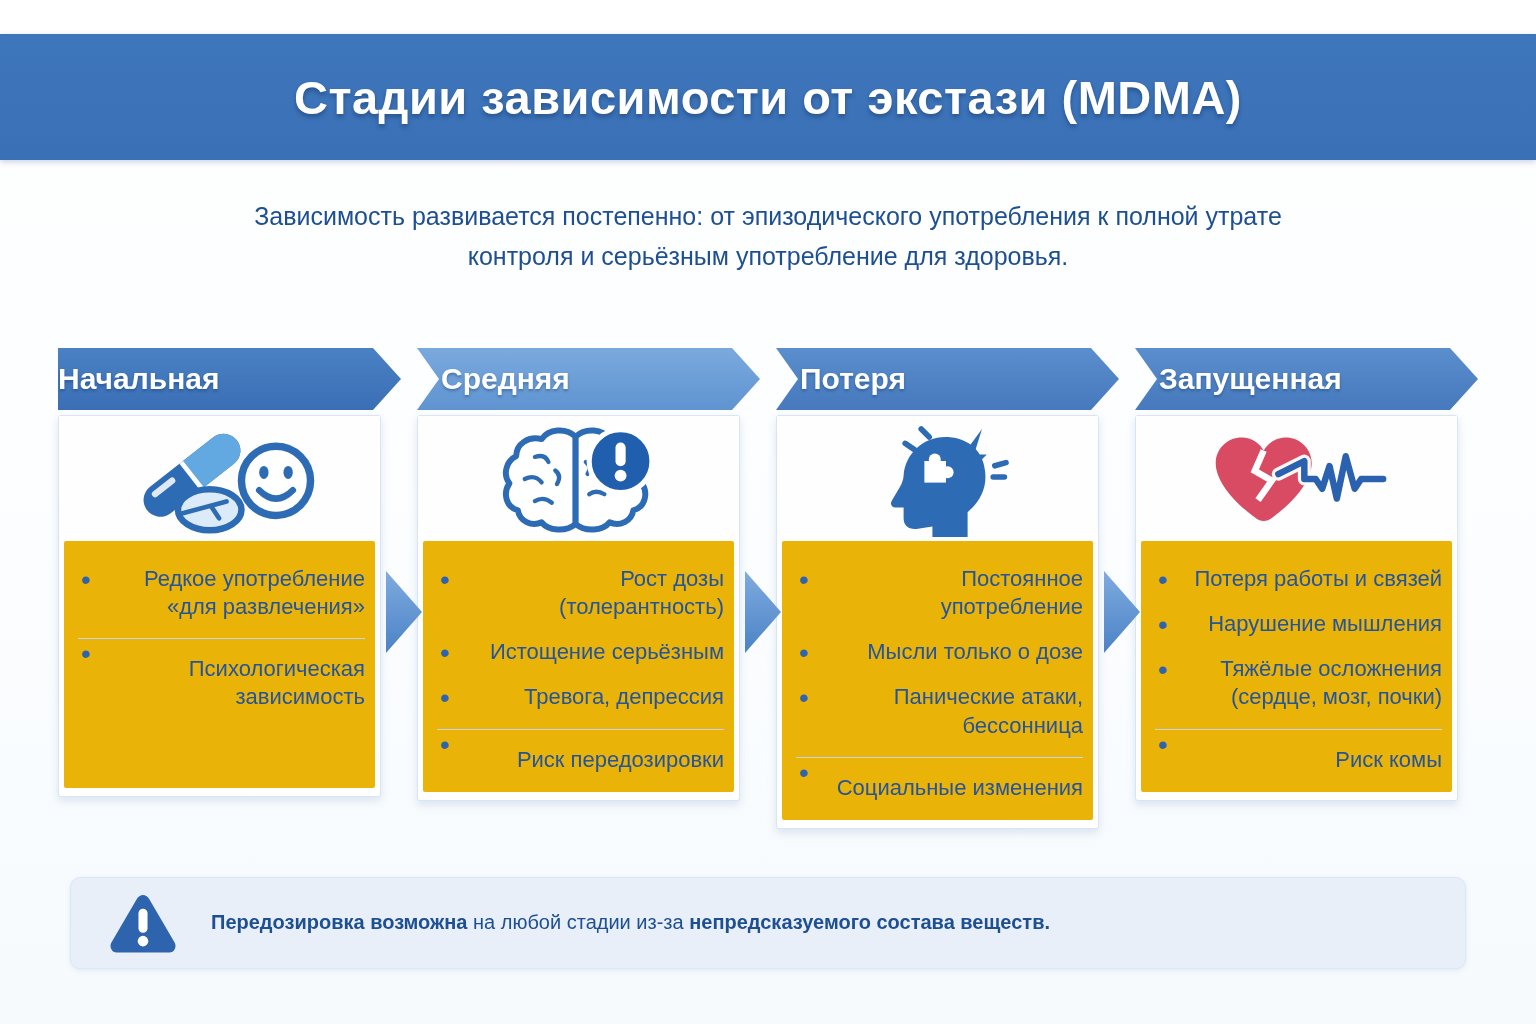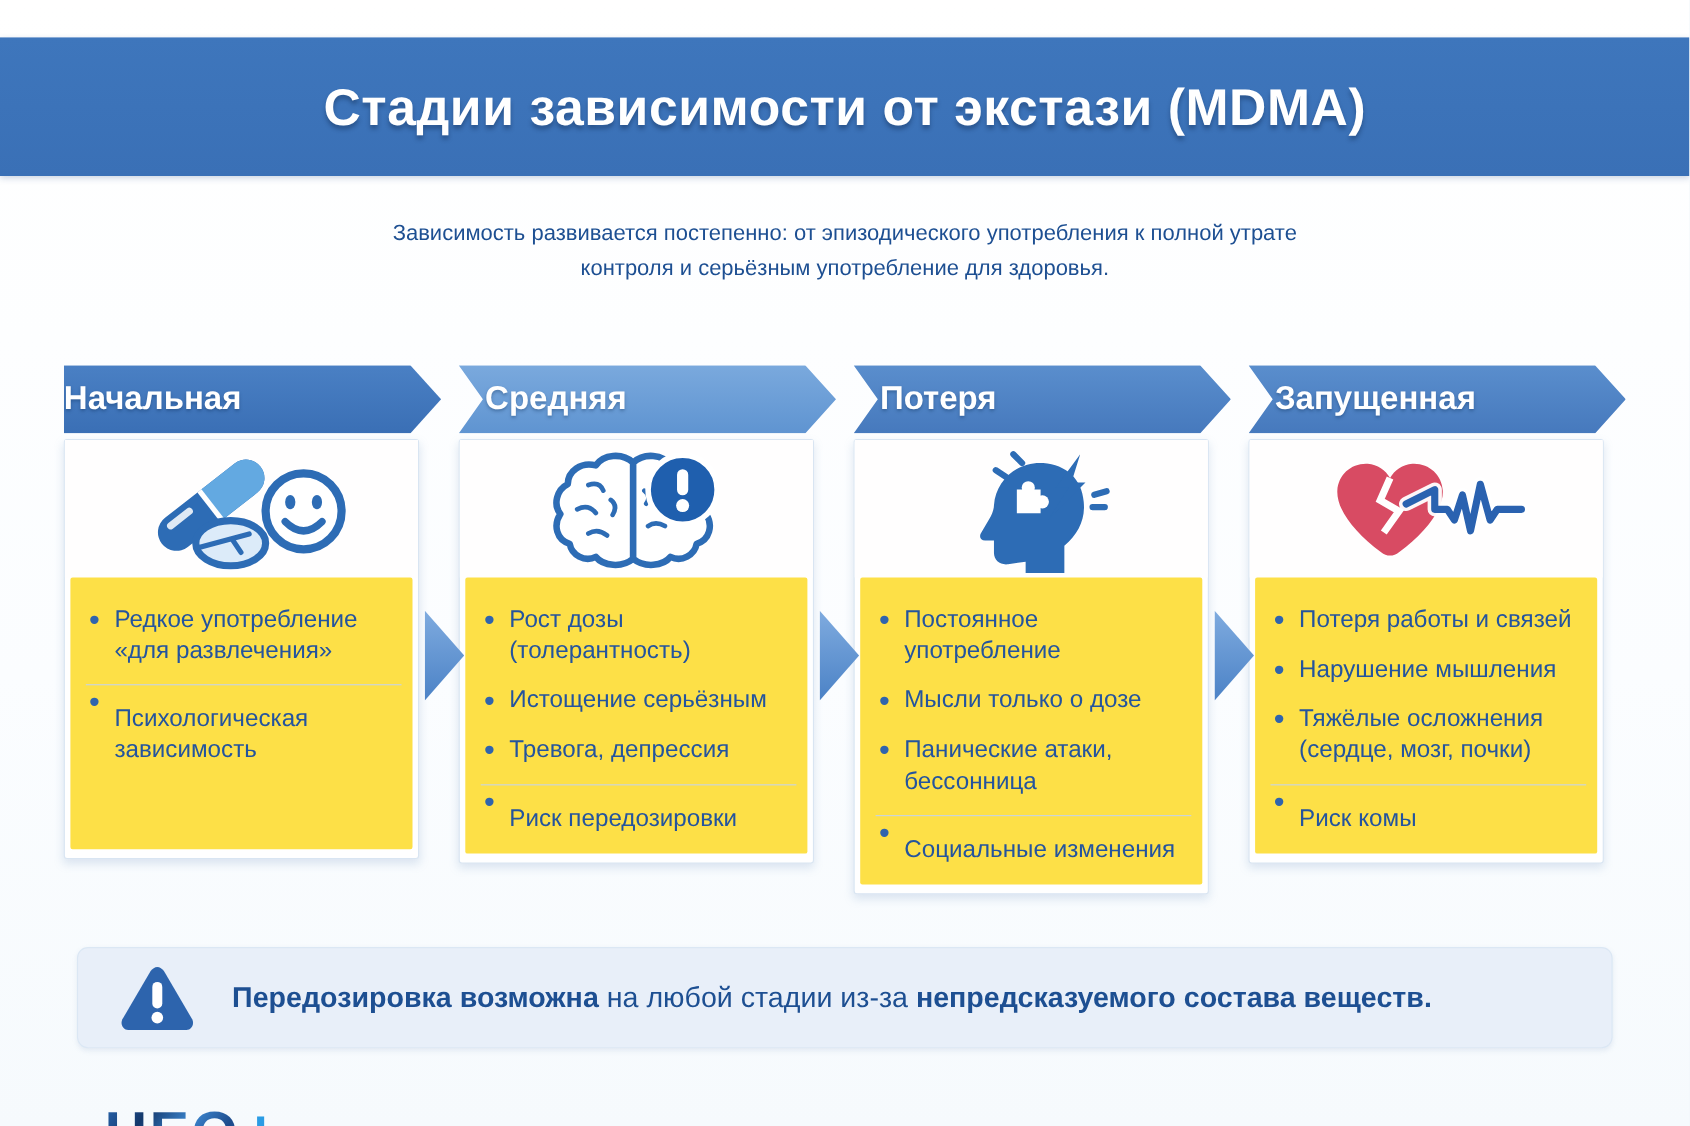--- a/index.html
+++ b/index.html
@@ -11,63 +11,63 @@
 
   
   .header-band { height:126px; background:linear-gradient(180deg,#3e76bc 0%,#3a70b6 100%);
                  display:flex; align-items:center; justify-content:center;
                  box-shadow:0 2px 6px rgba(40,80,140,.25);margin-top:34px; }
   .page-title { color:#ffffff; font-size:47px; font-weight:700; letter-spacing:.5px;
                 text-shadow:0 3px 4px rgba(10,30,60,.35); }
 
   
   .intro { margin:36px auto 0; max-width:1200px; text-align:center;
-           color:#1d4f92; font-size:20px; line-height:1.6; }
+           color:#1d4f92; font-size:25px; line-height:1.6; }
 
   
   .stages { position:relative; margin:72px 58px 0; display:flex; gap:16px; }
   .stage { flex:1 1 0; min-width:0; position:relative; }
 
   .banner { height:62px; display:flex; align-items:center; justify-content:flex-start;
             color:#fff; font-size:30px; font-weight:700; text-shadow:0 2px 3px rgba(10,40,80,.35);
             padding-right:28px;
             clip-path:polygon(0 0, calc(100% - 28px) 0, 100% 50%, calc(100% - 28px) 100%, 0 100%); }
   .stage:nth-child(n+2) .banner { padding-left:24px;
             clip-path:polygon(0 0, calc(100% - 28px) 0, 100% 50%, calc(100% - 28px) 100%, 0 100%, 22px 50%); }
   .banner-1 { background:linear-gradient(180deg,#4a80c4 0%,#3a6fb5 100%); }
   .banner-2 { background:linear-gradient(180deg,#7aa9dd 0%,#5f94d1 100%); }
   .banner-3 { background:linear-gradient(180deg,#5a8ecd 0%,#4679bd 100%); }
   .banner-4 { background:linear-gradient(180deg,#5a8ecd 0%,#4679bd 100%); }
 
   .panel { margin-top:5px; margin-right:20px; background:#ffffff;
            border:1px solid #d9e5f2; border-radius:3px;
            box-shadow:0 4px 9px rgba(110,145,190,.22); }
   .icon-box { height:125px; display:flex; align-items:center; justify-content:center; background:#fffefe; }
-  .list-box { margin:0 5px 8px; background:#fde047; border-radius:2px;
-              padding:24px 10px 18px 14px; min-height:247px; }
+  .list-box { margin:0 5px 8px; background:#eab308; border-radius:2px;
+              padding:24px 10px 18px 14px; min-height:247px;text-align:right; }
 
   ul.items { list-style:none; }
   ul.items li { position:relative; padding-left:26px; margin-bottom:17px;
                 color:#24549e; font-size:22px; line-height:1.28; font-weight:400; }
   ul.items li::before { content:"•"; position:absolute; left:3px; top:-3px;
                 color:#2f64ad; font-size:28px; }
   ul.items li.sep-top { border-top:1.5px solid #c6d4e7; padding-top:16px; }
   ul.items li:last-child { margin-bottom:0; }
 
   .connector { position:absolute; top:223px; width:36px; height:82px;
                clip-path:polygon(0 0, 100% 50%, 0 100%);
                background:linear-gradient(180deg,#7fabdf 0%,#4b82c6 100%); }
   .connector.c1 { left:328px; } .connector.c2 { left:687px; } .connector.c3 { left:1046px; }
 
   
   .warning { margin:48px 70px 0; height:92px; background:#e8eff9;
              border:1px solid #dbe7f4; border-radius:10px;
              display:flex; align-items:center; padding:0 34px; gap:30px;
              box-shadow:0 2px 5px rgba(120,150,190,.15); }
-  .warning-text { color:#1d4f92; font-size:26px; }
+  .warning-text { color:#1d4f92; font-size:20px; }
   .warning-text .b { font-weight:700; }
 
   
   .logo { margin:46px 0 0 95px; display:flex; align-items:center; }
   .logo-text { font-size:54px; font-weight:800; letter-spacing:2px;
                background:linear-gradient(125deg,#2a69b4 0%,#14386b 28%,#3c86cf 55%,#1d4b8b 78%,#2f74c0 100%);
                -webkit-background-clip:text; background-clip:text; color:transparent; }
   .logo-plus { font-size:58px; font-weight:800; color:#2b9ce4; margin-left:2px; line-height:1; }
 
   svg { display:block; }

